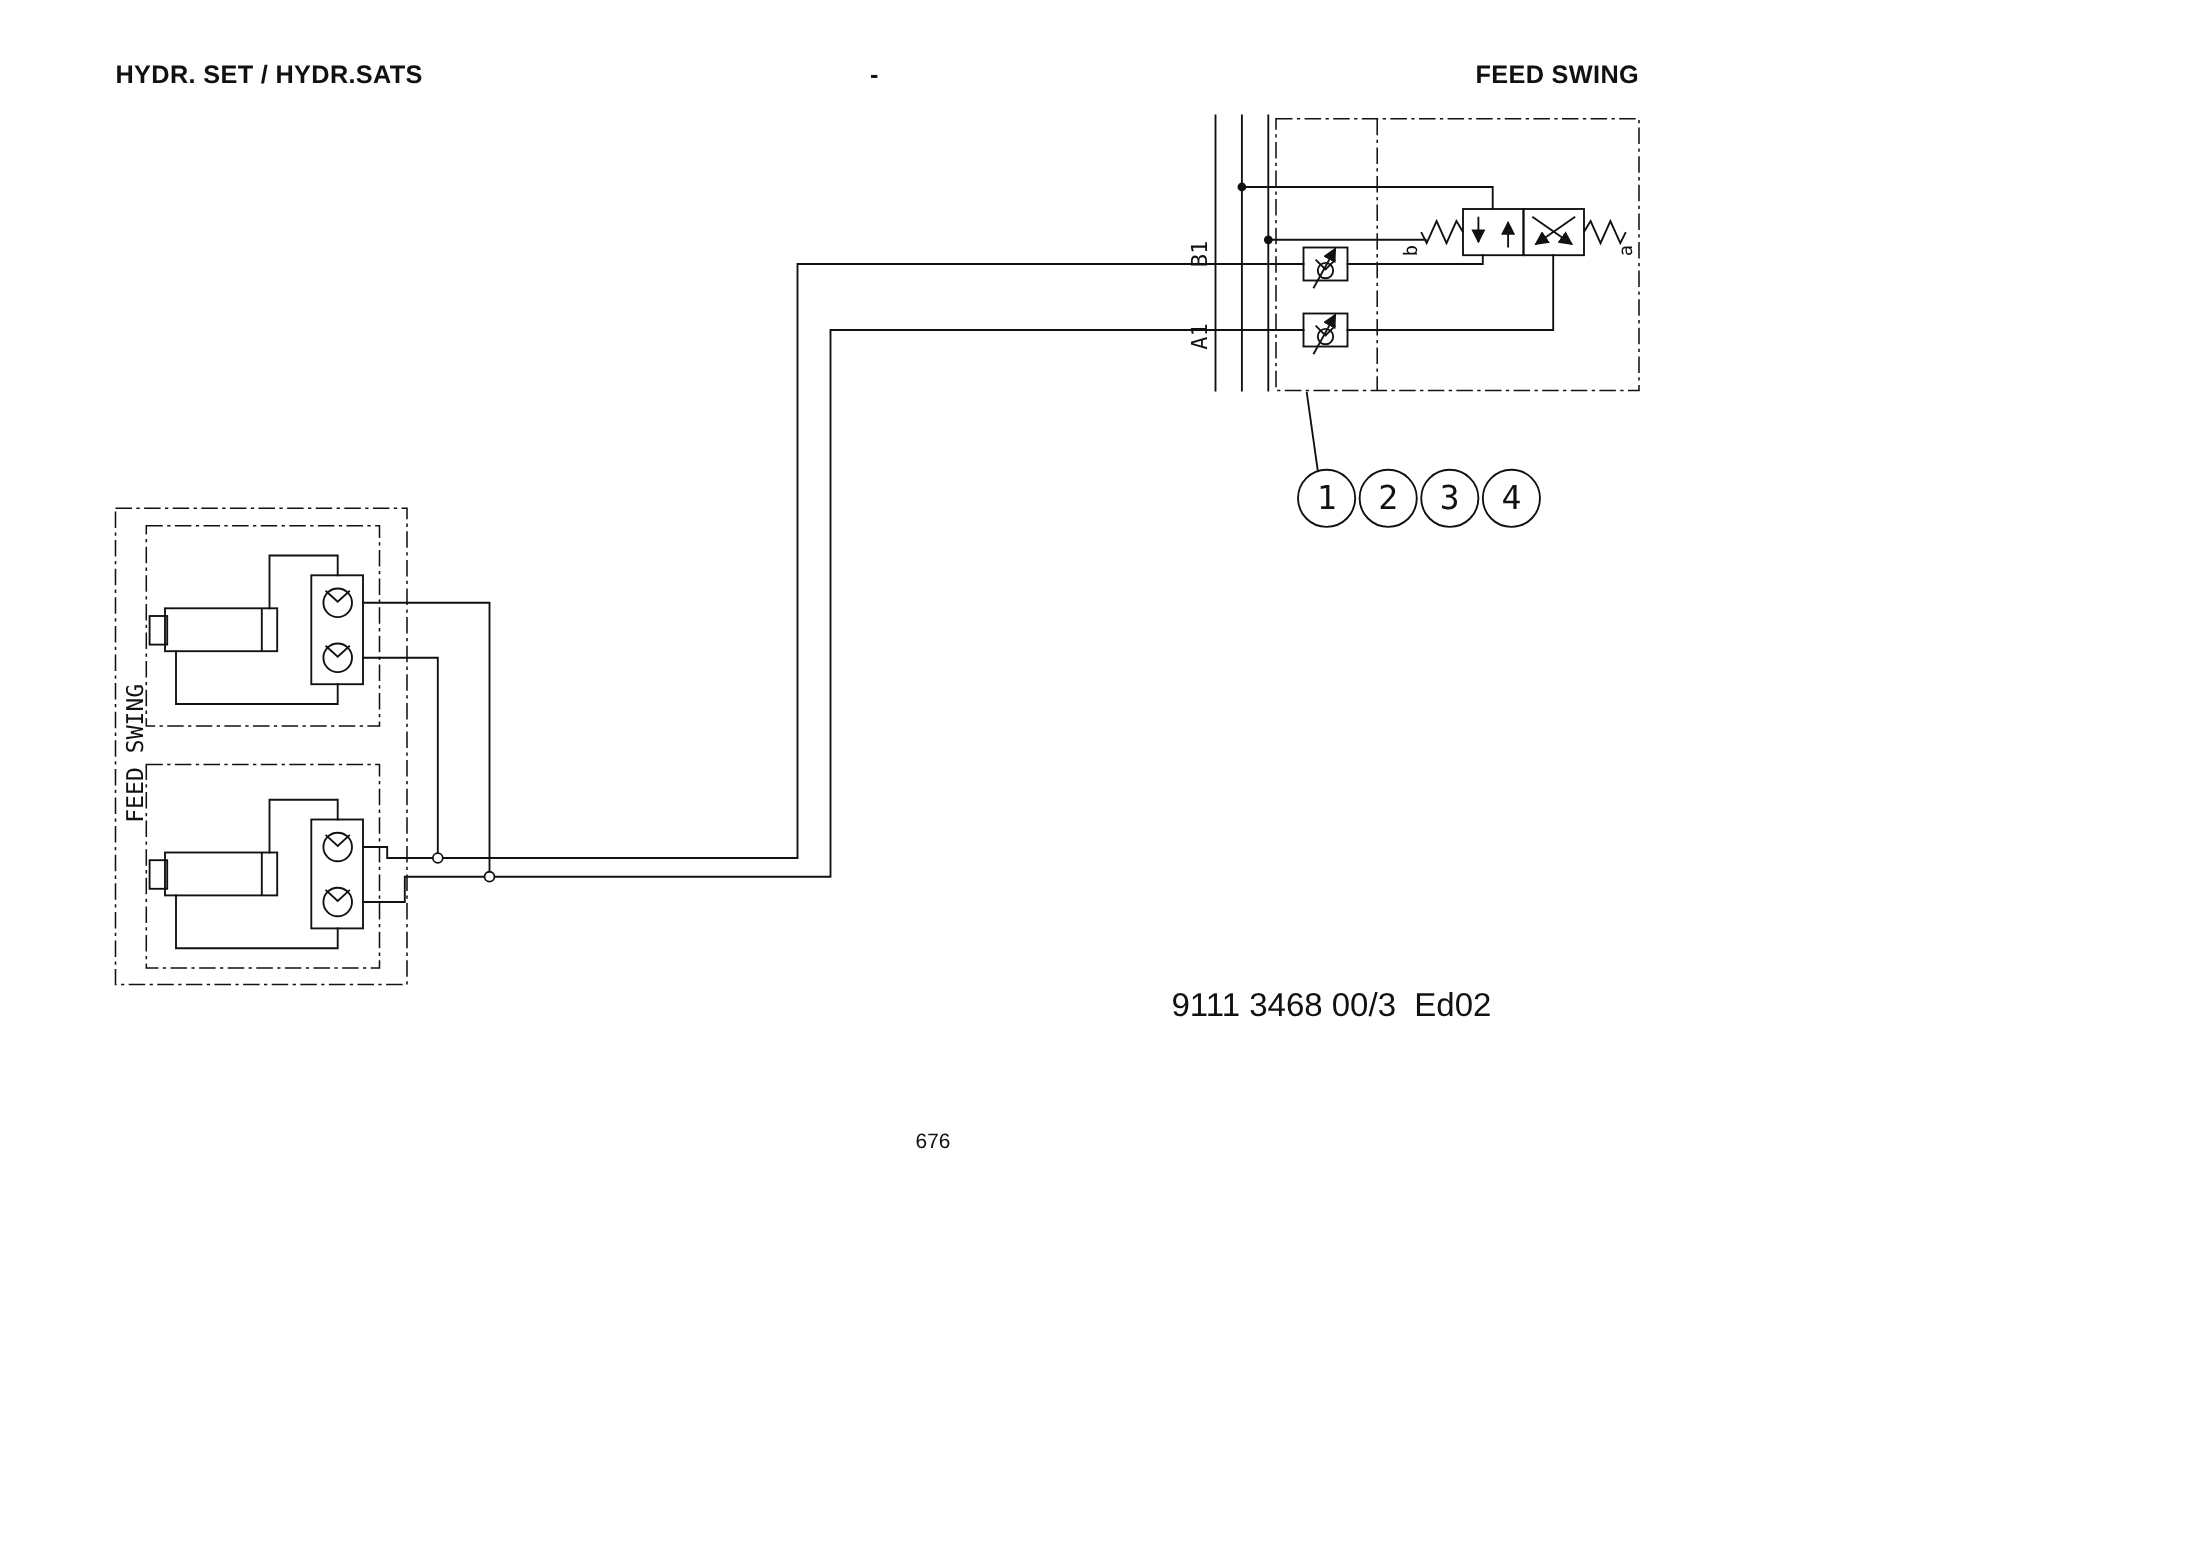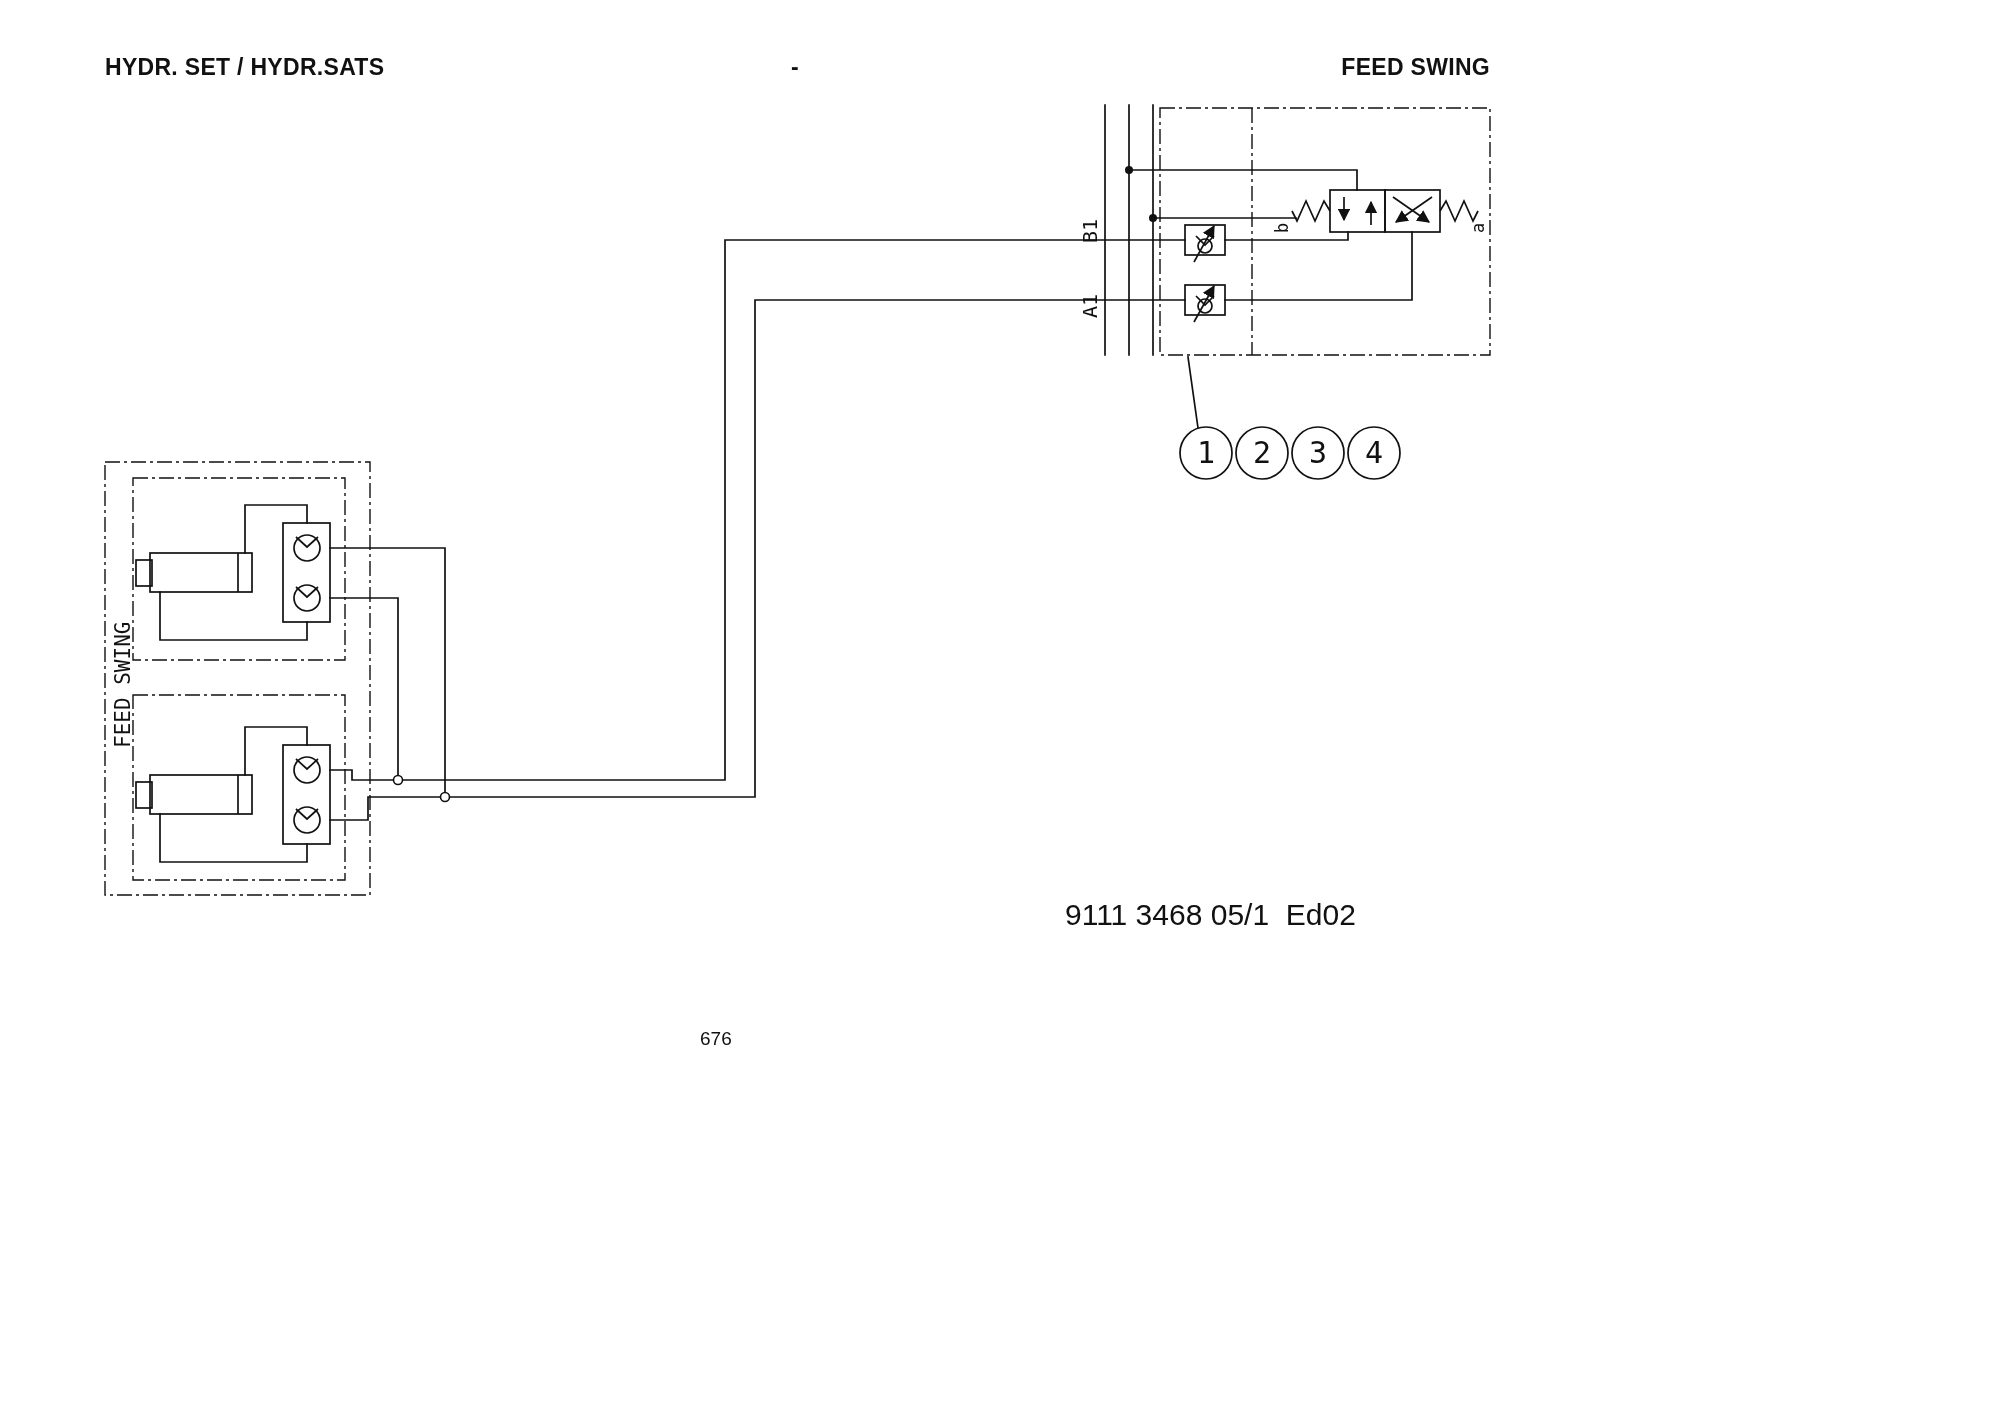--- a/index.html
+++ b/index.html
@@ -5,21 +5,21 @@
   html,body{margin:0;padding:0;background:#ffffff;}
   .page{
     position:relative;width:2000px;height:1404px;background:#ffffff;
     font-family:"Liberation Sans",sans-serif;color:#111;overflow:hidden;
   }
   .hdr{position:absolute;font-weight:bold;font-size:23px;letter-spacing:.3px;}
   .hdr-left{left:105px;top:54px;}
   .hdr-dash{left:770px;top:54px;width:50px;text-align:center;}
   .hdr-right{right:510px;top:54px;}
   .drawing-number{position:absolute;left:1065px;top:898px;font-size:30px;white-space:pre;}
-  .page-number{position:absolute;left:700px;top:1028px;width:164px;text-align:left;font-size:19px;}
+  .page-number{position:absolute;left:700px;top:1028px;width:164px;text-align:right;font-size:19px;}
   .brand{position:absolute;left:58px;top:996px;font-size:63px;font-weight:400;letter-spacing:.5px;}
   svg.diagram{position:absolute;left:0;top:0;}
   svg text{font-family:"DejaVu Sans Mono",monospace;fill:#111;}
   .ln{stroke:#111;stroke-width:1.7;fill:none;stroke-linecap:square;}
   .sym{stroke:#111;stroke-width:1.7;fill:none;}
   .dd{stroke:#111;stroke-width:1.4;fill:none;stroke-dasharray:15 4 3 4;}
   .dot{fill:#111;stroke:none;}
   .node{fill:#fff;stroke:#111;stroke-width:1.6;}
   .balloon{fill:#fff;stroke:#111;stroke-width:1.7;}
 </style>
@@ -144,16 +144,16 @@
     </g>
 
     <g>
       <path class="ln" d="M1185,240 H725 V780 H398"></path>
       <path class="ln" d="M1185,300 H755 V797 H445"></path>
       <circle class="node" cx="398" cy="780" r="4.5"></circle>
       <circle class="node" cx="445" cy="797" r="4.5"></circle>
     </g>
   </svg>
 
-  <div class="drawing-number">9111 3468 05/1  Ed02</div>
+  <div class="drawing-number">9111 3468 00/3  Ed02</div>
   <div class="page-number">676</div>
 
 </div>
 
 </body></html>

